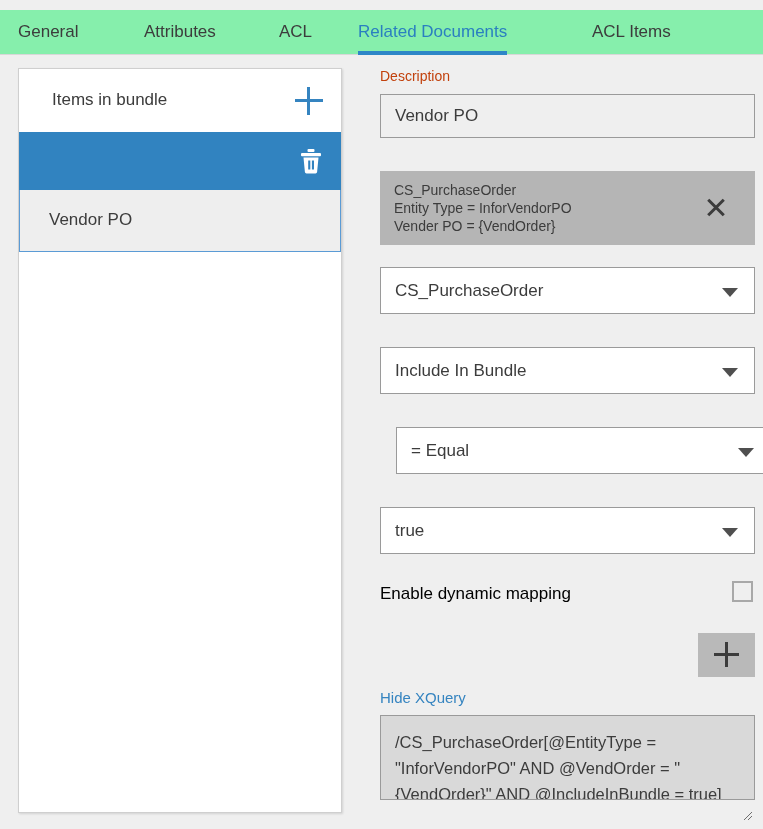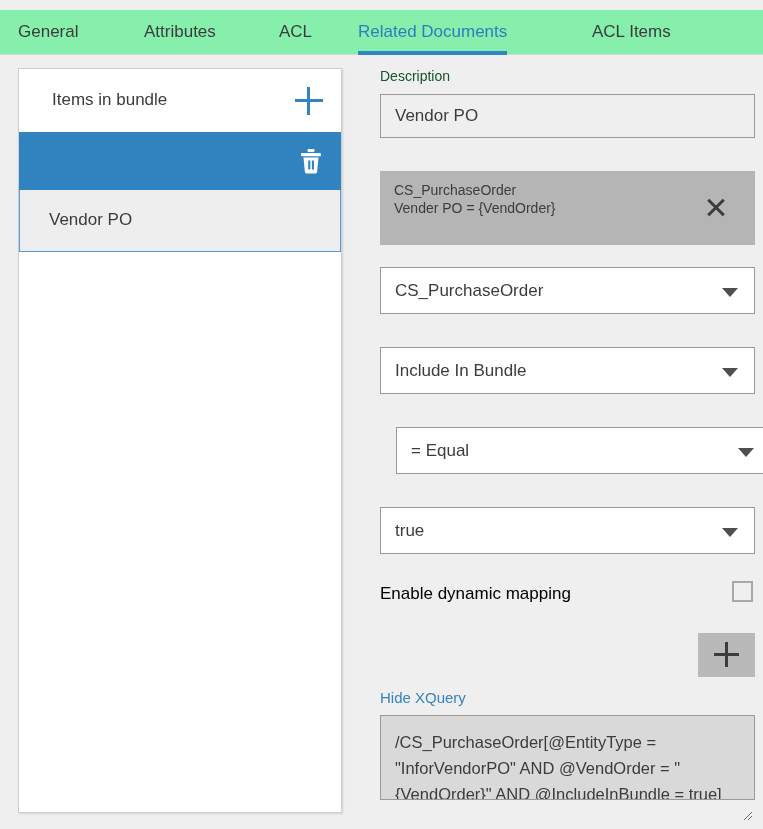--- a/index.html
+++ b/index.html
@@ -122,21 +122,21 @@
   
   .right-panel {
     position: absolute;
     left: 380px;
     top: 60px;
     width: 375px;
     height: 769px;
   }
   .field-label {
     font-size: 14px;
-    color: #14532d;
+    color: #c2410c;
     margin: 0;
     padding: 0;
     line-height: 18px;
   }
   .text-input {
     display: block;
     width: 375px;
     height: 44px;
     background: #efefef;
     border: 1px solid #9a9a9a;
@@ -320,20 +320,21 @@
 </div>
 
 <div class="right-panel">
 
   <div class="field-label" style="position:absolute;left:0;top:7px">Description</div>
 
   <input class="text-input" type="text" style="position: absolute; left: 0px; top: 34px;" value="Vendor PO">
 
   <div class="mapping-box" style="position:absolute;left:0;top:111px;height:74px">
     <div class="mapping-line">CS_PurchaseOrder</div>
+    <div class="mapping-line">Entity Type = InforVendorPO</div>
     <div class="mapping-line">Vender PO = {VendOrder}</div>
     <div class="close-x"></div>
   </div>
 
   <div class="select-box" style="position:absolute;left:0;top:207px">
     <span class="select-value">CS_PurchaseOrder</span>
     <span class="caret"></span>
   </div>
 
   <div class="select-box" style="position:absolute;left:0;top:287px">

